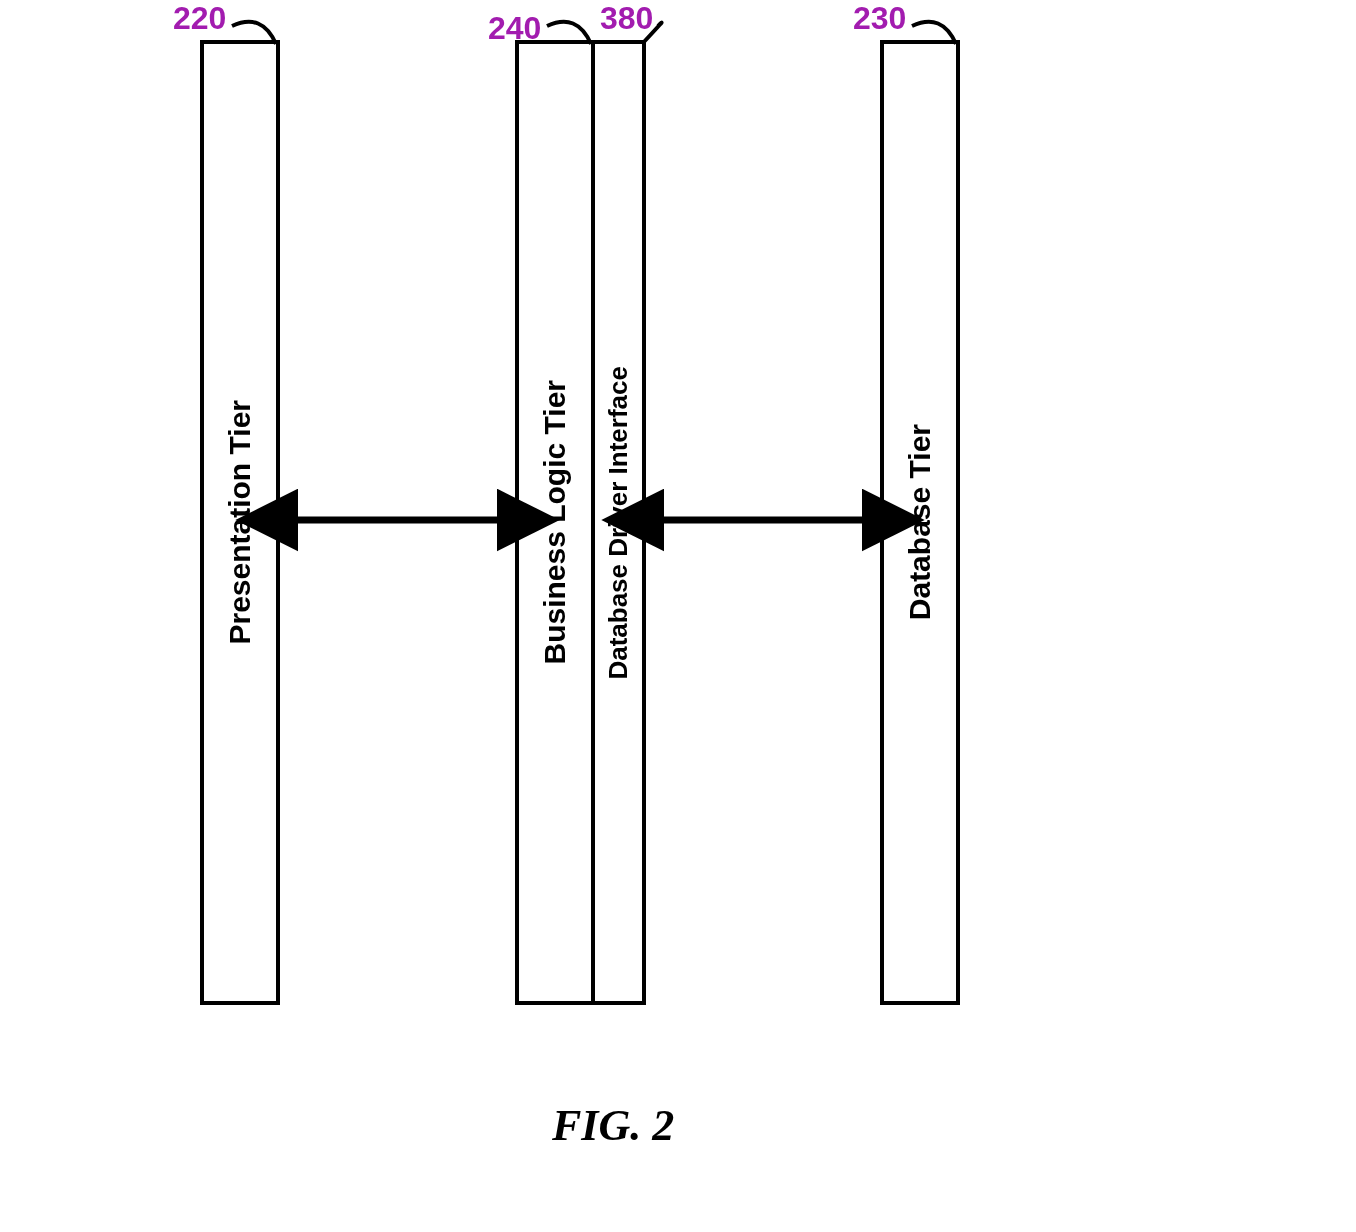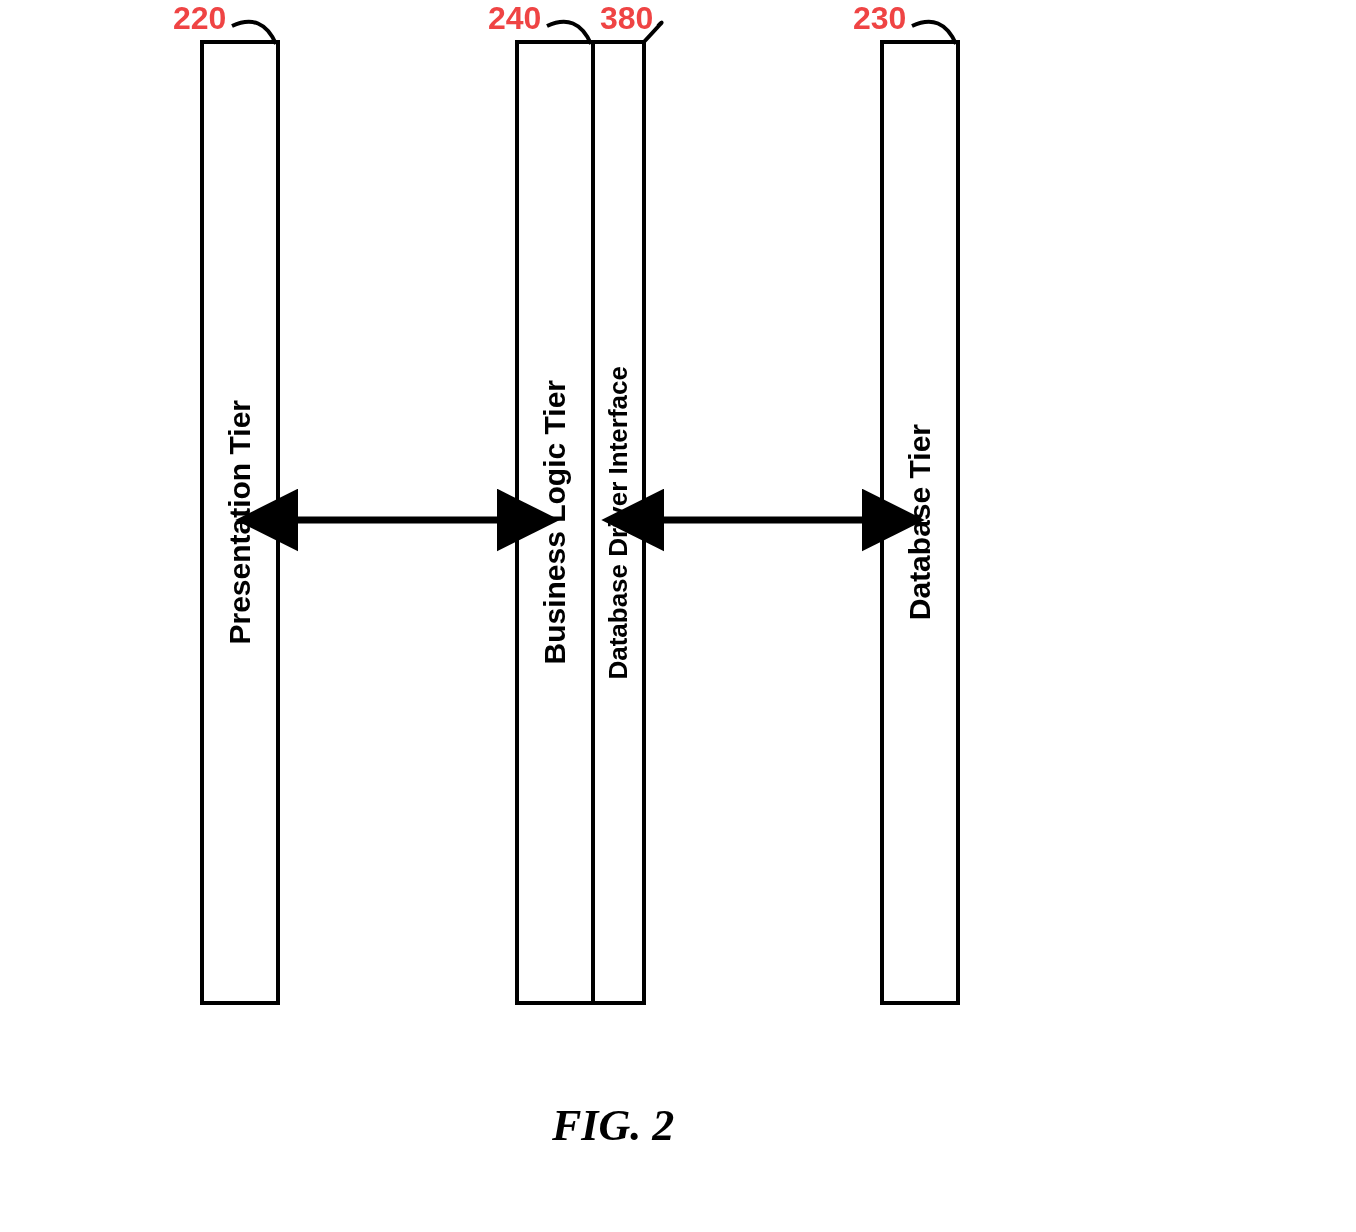--- a/index.html
+++ b/index.html
@@ -29,21 +29,21 @@
     transform: rotate(180deg);
     font-size: 30px;
     font-weight: bold;
     color: #000;
     white-space: nowrap;
   }
   .ref-label {
     position: absolute;
     font-size: 32px;
     font-weight: bold;
-    color: #ef4444;
+    color: #a21caf;
   }
   .caption {
     position: absolute;
     font-size: 44px;
     font-style: italic;
     font-weight: bold;
     font-family: "Times New Roman", Times, serif;
     color: #000;
   }
   svg.overlay {
@@ -70,21 +70,21 @@
 
   <div class="box" style="left:591px; top:40px; width:55px; height:965px;">
     <span class="box-label" style="font-size:26px;">Database Driver Interface</span>
   </div>
 
   <div class="box" style="left:880px; top:40px; width:80px; height:965px;">
     <span class="box-label">Database Tier</span>
   </div>
 
   <div class="ref-label" style="left:173px; top:0px;">220</div>
-  <div class="ref-label" style="left:488px; top:0px;">240</div>
+  <div class="ref-label" style="left:488px; top:10px;">240</div>
   <div class="ref-label" style="left:600px; top:0px;">380</div>
   <div class="ref-label" style="left:853px; top:0px;">230</div>
 
   <div class="caption" style="left:505px; top:1100px;margin-left:47px;">FIG. 2</div>
 
   <svg class="overlay" viewBox="0 0 1356 1232">
     <defs>
       <marker id="arrowA" viewBox="0 0 10 10" refX="1" refY="5" markerWidth="9" markerHeight="9" orient="auto-start-reverse">
         <path d="M 0 0 L 10 5 L 0 10 z" fill="#000"></path>
       </marker>

